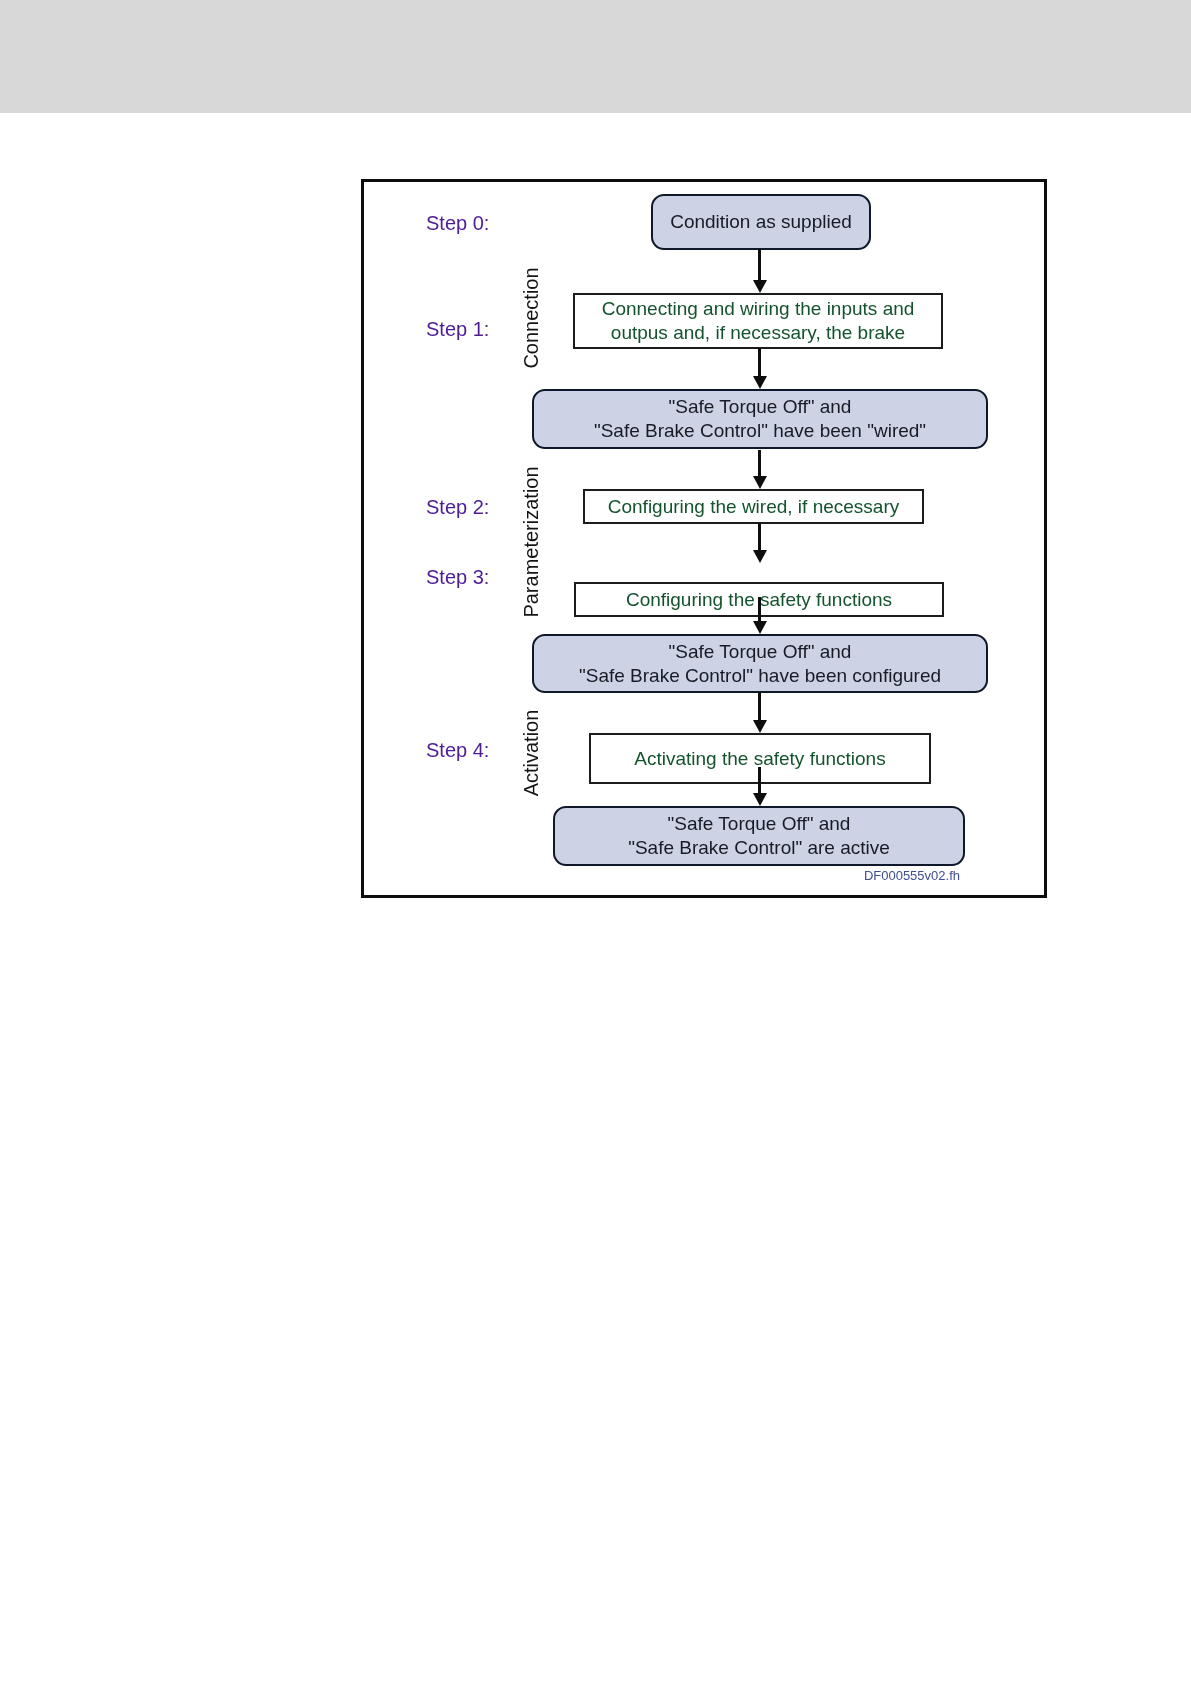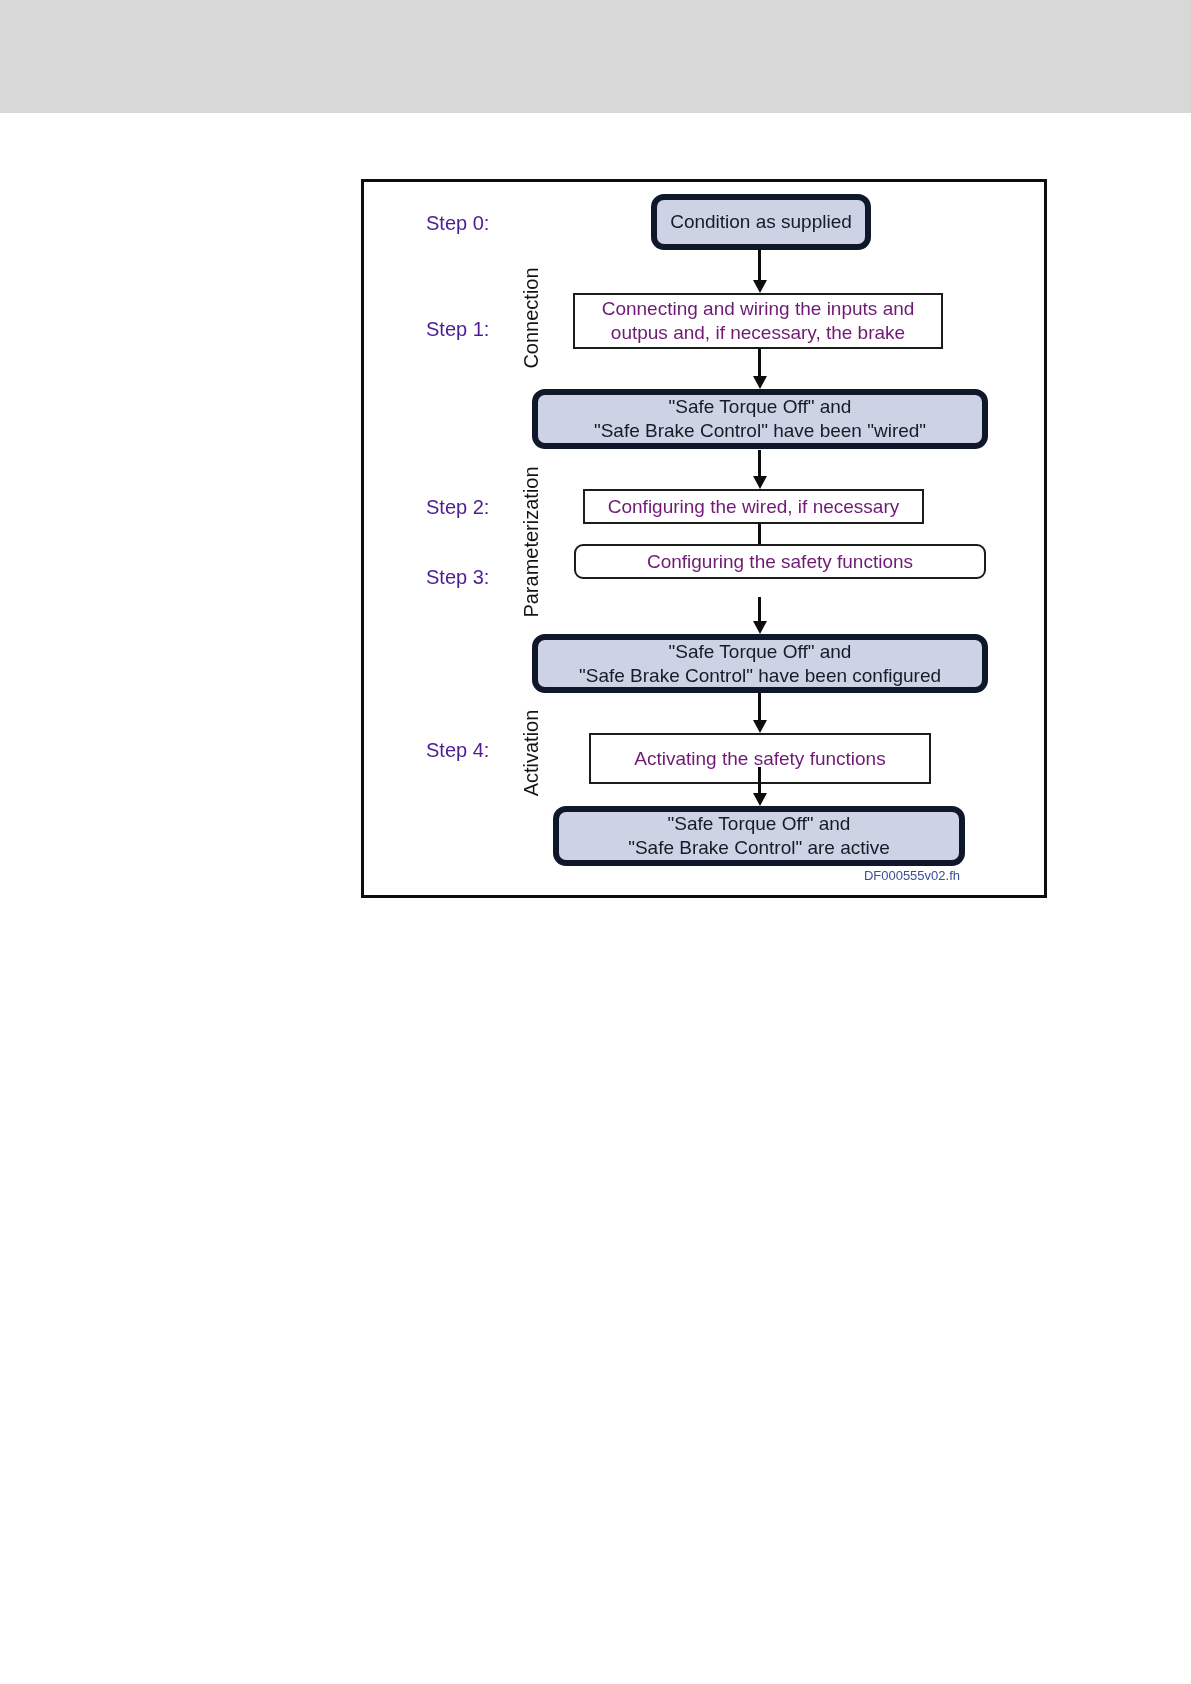--- a/index.html
+++ b/index.html
@@ -37,28 +37,28 @@
   .node {
     position: absolute;
     display: flex; flex-direction: column;
     justify-content: center; align-items: center;
     text-align: center;
     font-size: 19px; line-height: 1.24;
     padding: 2px 6px;
   }
   .node.state {
     background: #cdd3e5;
-    border: 6px solid #0f172a;
+    border: 2px solid #0f172a;
     border-radius: 13px;
     color: #161b26;
   }
   .node.action {
     background: #ffffff;
     border: 2px solid #1c1c1c;
-    color: #701a75;
+    color: #14532d;
   }
   .arrow {
     position: absolute; left: 388px; width: 15px;
     display: flex; flex-direction: column; align-items: center;
   }
   .arrow .shaft { width: 3px; flex: 1 1 auto; background: #0d0d0d; }
   .arrow .head {
     width: 0; height: 0; flex: 0 0 auto;
     border-left: 7px solid transparent;
     border-right: 7px solid transparent;
@@ -67,21 +67,21 @@
   .figure-code {
     position: absolute; right: 84px; top: 686px;
     font-size: 13px; color: #3d4e94;
     white-space: nowrap;
   }
   
   .n0 { left: 287px; top: 12px;  width: 220px; height: 56px; }
   .n1 { left: 209px; top: 111px; width: 370px; height: 56px; }
   .n2 { left: 168px; top: 207px; width: 456px; height: 60px; }
   .n3 { left: 219px; top: 307px; width: 341px; height: 35px; }
-  .n4 { left: 210px; top: 362px; width: 412px; height: 35px; border-radius: 9px; }
+  .n4 { left: 210px; top: 400px; width: 370px; height: 35px; }
   .n5 { left: 168px; top: 452px; width: 456px; height: 59px; }
   .n6 { left: 225px; top: 551px; width: 342px; height: 51px; }
   .n7 { left: 189px; top: 624px; width: 412px; height: 60px; }
   
   .a0 { top: 67px;  height: 44px; }
   .a1 { top: 166px; height: 41px; }
   .a2 { top: 268px; height: 39px; }
   .a3 { top: 341px; height: 40px; }
   .a4 { top: 415px; height: 37px; }
   .a5 { top: 510px; height: 41px; }

